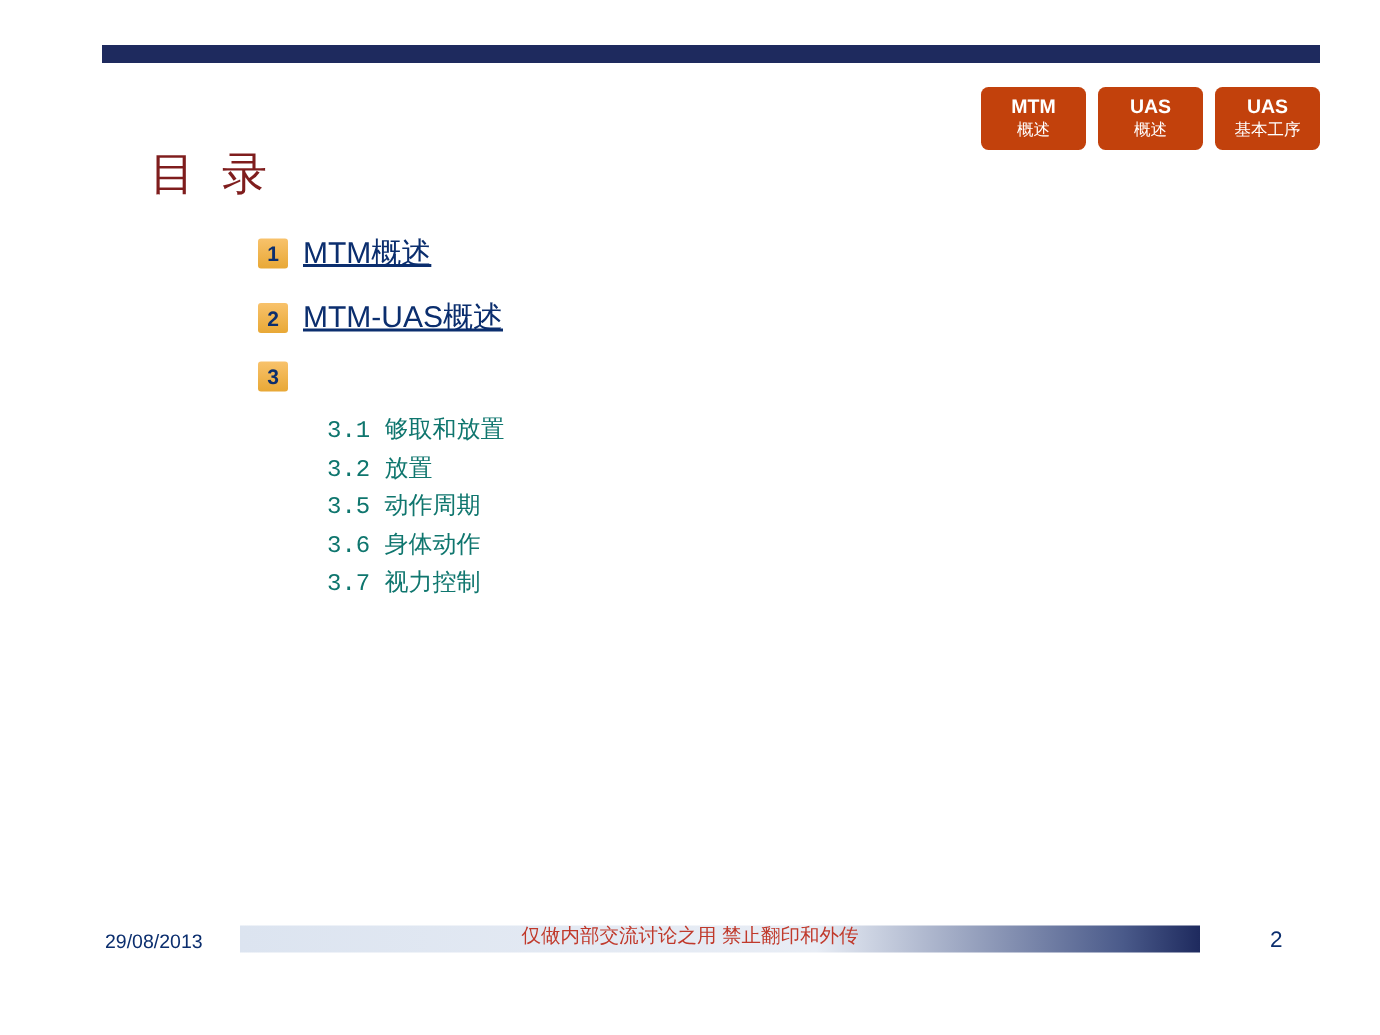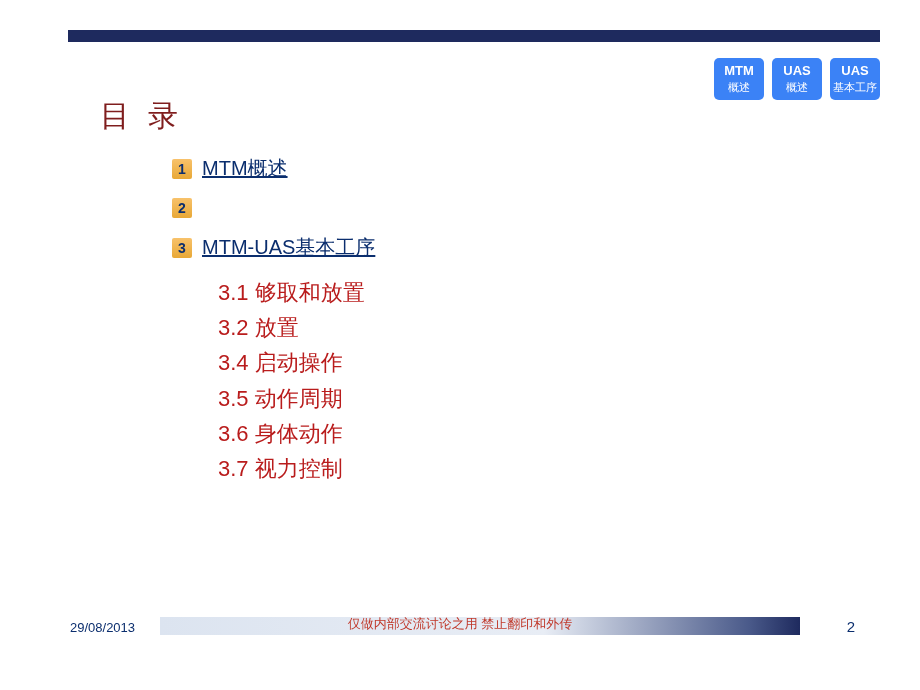--- a/index.html
+++ b/index.html
@@ -20,23 +20,23 @@
       background: #1e2a5e;
     }
     .tabs {
       position: absolute;
       top: 58px;
       right: 40px;
       display: flex;
       gap: 8px;
     }
     .tab {
-      width: 50px;
+      width: 70px;
       height: 42px;
-      background: #3b82f6;
+      background: #c2410c;
       border-radius: 5px;
       color: #ffffff;
       display: flex;
       flex-direction: column;
       align-items: center;
       justify-content: center;
       font-size: 12px;
       line-height: 1.3;
       text-align: center;
     }
@@ -78,24 +78,24 @@
       font-size: 20px;
       color: #0b2e6e;
       text-decoration: underline;
     }
     .sub-list {
       position: absolute;
       top: 275px;
       left: 218px;
     }
     .sub-item {
-      font-size: 22px;
-      color: #b91c1c;
+      font-size: 16px;
+      color: #0f766e;
       line-height: 1.6;
-      font-family: Liberation Sans, sans-serif;
+      font-family: Liberation Mono, monospace;
     }
     .footer {
       position: absolute;
       bottom: 55px;
       left: 0;
       right: 0;
       height: 24px;
     }
     .footer-date {
       position: absolute;
@@ -151,31 +151,30 @@
 
 <div class="title">目录</div>
 
 <div class="toc">
   <div class="toc-item">
     <span class="num-badge">1</span>
     <span class="toc-text">MTM概述</span>
   </div>
   <div class="toc-item">
     <span class="num-badge">2</span>
+    <span class="toc-text">MTM-UAS概述</span>
   </div>
   <div class="toc-item">
     <span class="num-badge">3</span>
-    <span class="toc-text">MTM-UAS基本工序</span>
   </div>
 </div>
 
 <div class="sub-list">
   <div class="sub-item">3.1 够取和放置</div>
   <div class="sub-item">3.2 放置</div>
-  <div class="sub-item">3.4 启动操作</div>
   <div class="sub-item">3.5 动作周期</div>
   <div class="sub-item">3.6 身体动作</div>
   <div class="sub-item">3.7 视力控制</div>
 </div>
 
 <div class="footer">
   <div class="footer-date">29/08/2013</div>
   <div class="footer-bar"></div>
   <div class="footer-text">仅做内部交流讨论之用  禁止翻印和外传</div>
   <div class="footer-page">2</div>

